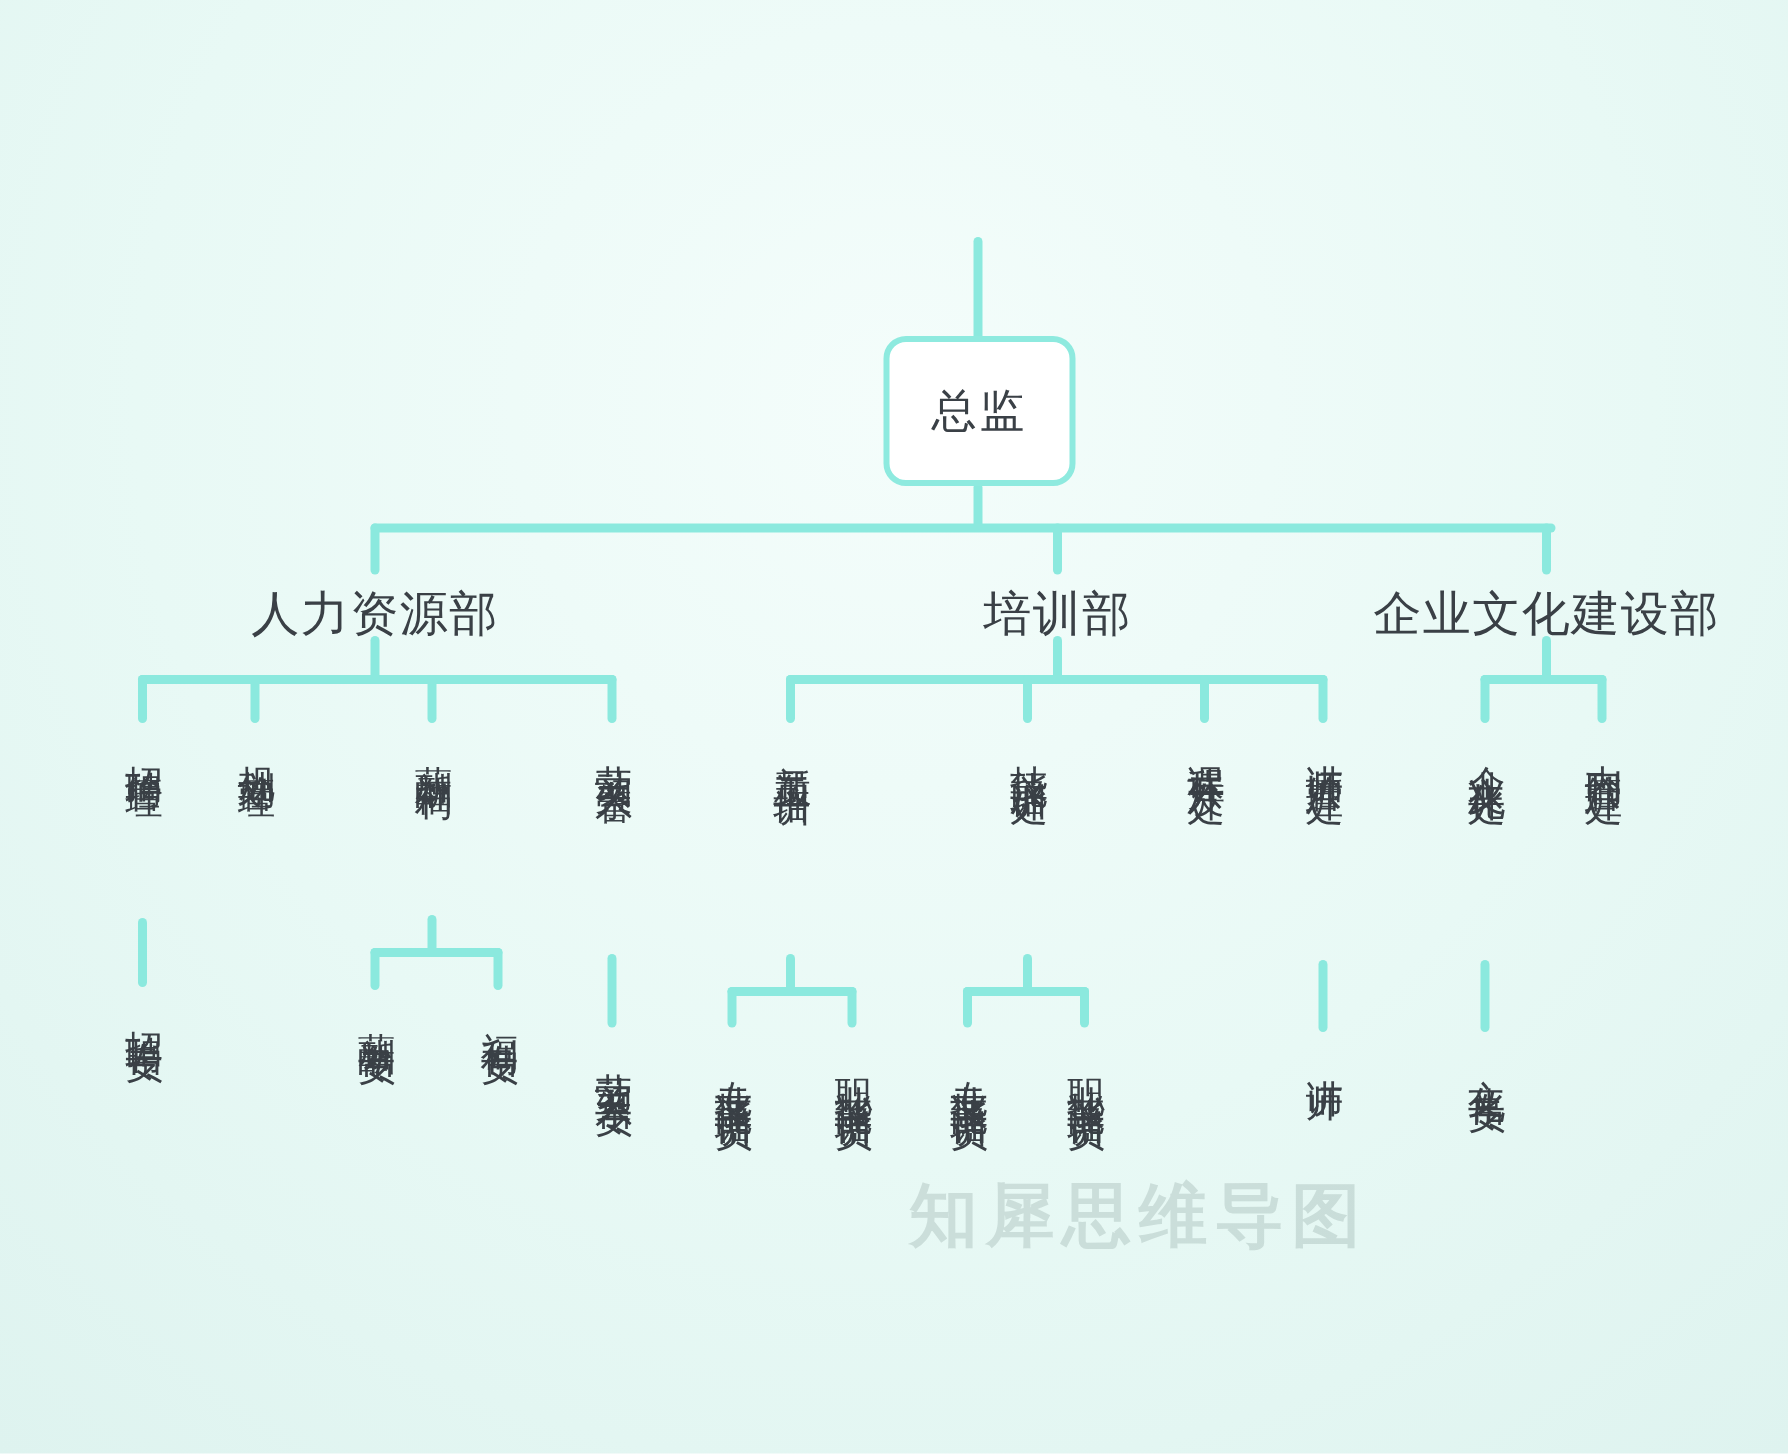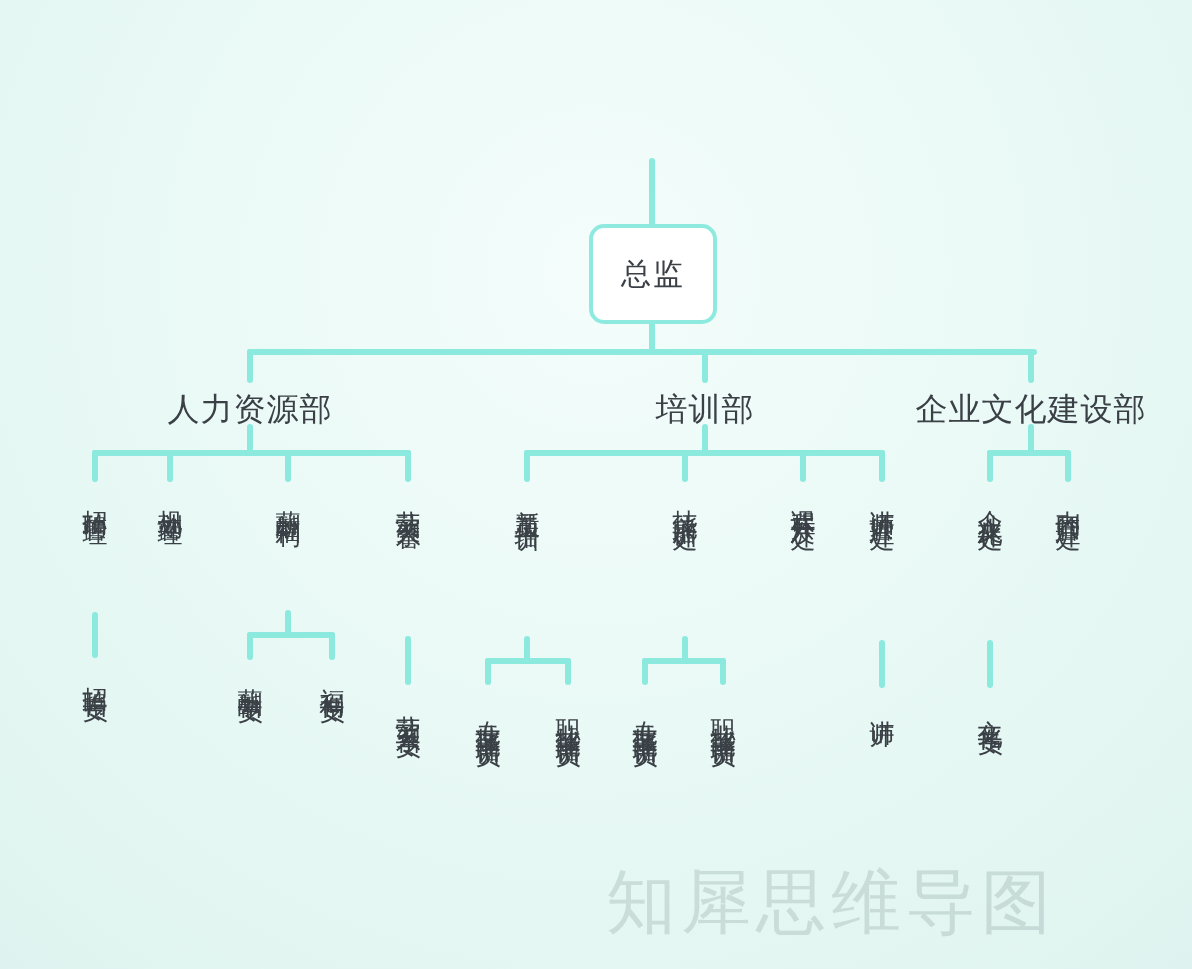--- a/index.html
+++ b/index.html
@@ -32,22 +32,22 @@
   .hlabel{
     position:absolute;transform:translateX(-50%);
     font-size:32px;letter-spacing:1px;white-space:nowrap;
   }
   .vlabel{
     position:absolute;transform:translateX(-50%);
     writing-mode:vertical-rl;text-orientation:upright;
     font-size:25px;line-height:1;letter-spacing:4px;white-space:nowrap;
   }
   .watermark{
-    position:absolute;left:606px;top:856px;
-    font-size:70px;font-weight:normal;letter-spacing:5px;
+    position:absolute;left:606px;top:780px;
+    font-size:46px;font-weight:bold;letter-spacing:5px;
     color:rgba(125,145,142,0.26);white-space:nowrap;
     z-index:0;
   }
   .root-box,.director-box,.hlabel,.vlabel{z-index:2;}
   .line{z-index:1;}
 </style>
 </head>
 <body>
 
 <div class="canvas">

